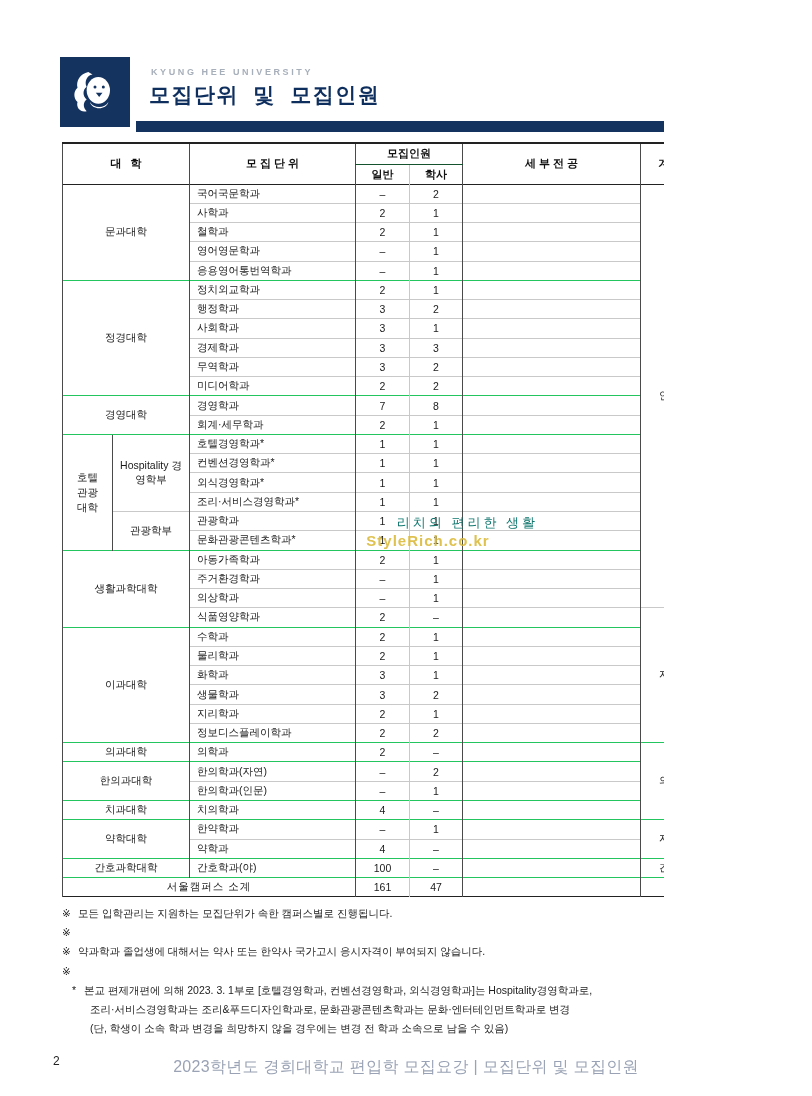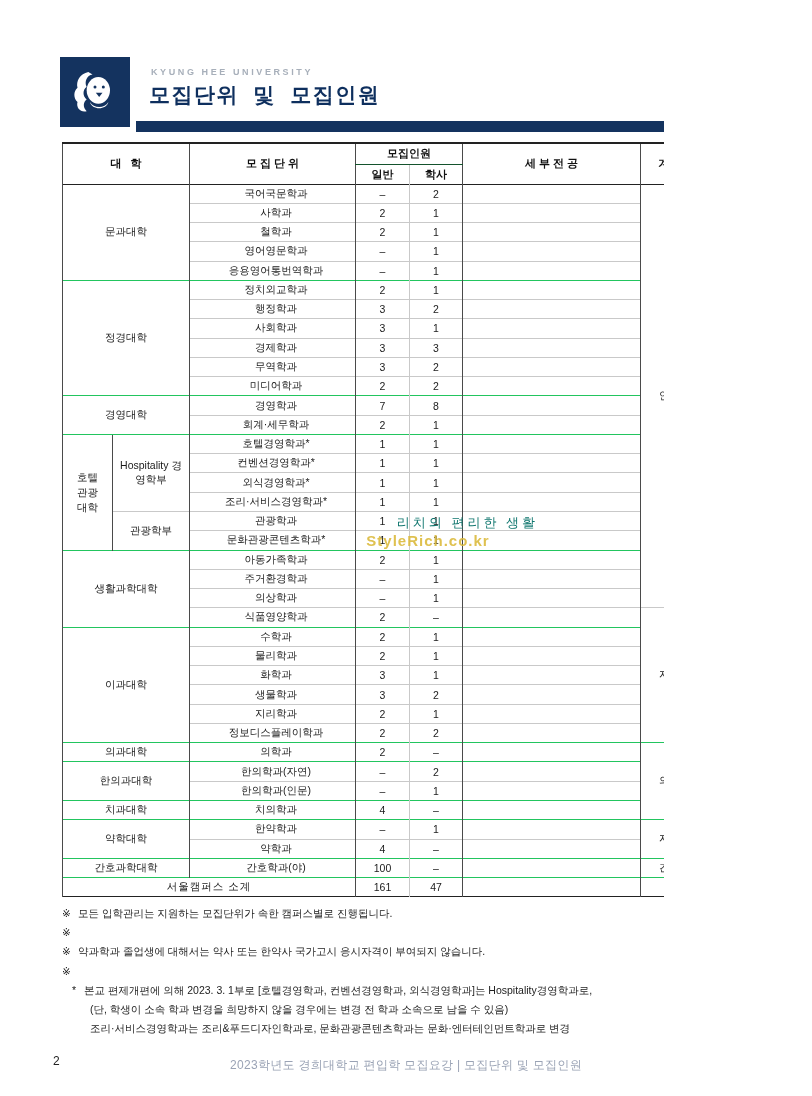--- a/index.html
+++ b/index.html
@@ -26,21 +26,21 @@
   thead th { font-weight:bold; font-size:11px; color:#111; }
   thead tr.h1 { height:21px; }
   thead tr.h2 { height:20px; }
   th.pre { white-space:pre; }
   th.quota { border-bottom:1px solid #14532d; }
   .lt { border-left-color:#c9c9c9 !important; }
   tbody tr { height:19.28px; }
   tbody td { border-top:1px solid #c9c9c9; }
   tr.gs > td { border-top:1px solid #22c55e; }
   tr.first > td { border-top:none; }
-  td.dept { text-align:center; padding-left:7px; }
+  td.dept { text-align:left; padding-left:7px; }
   td.college { font-size:10.5px; }
   .narrow { width:26px; margin:0 auto; word-break:break-all; line-height:1.4; }
   .divname { width:66px; margin:0 auto; line-height:1.3; }
   td.subtotal-label { letter-spacing:1px; }
 
   
   .watermark { position:absolute; left:318px; top:514px; width:220px; text-align:center;
                pointer-events:none; z-index:5; }
   .watermark .wm1 { font-size:13px; color:#0f766e; letter-spacing:3px;text-align:right; }
   .watermark .wm2 { font-size:15px; font-weight:bold; color:#dcbb3e; letter-spacing:1px; opacity:.9; }
@@ -48,21 +48,21 @@
   
   .notes { position:absolute; left:62px; top:904px; width:700px; font-size:10.5px; color:#222; }
   .note-line { display:flex; line-height:19.2px; }
   .note-marker { width:16px; flex:0 0 16px; }
   .note-line.star .note-marker { width:12px; flex:0 0 12px; margin-left:10px; }
   .note-line.cont { padding-left:28px; }
 
   
   .page-num { position:absolute; left:53px; top:1054px; font-size:12px; color:#222; }
   .footer-text { position:absolute; left:0; top:1057px; width:812px; text-align:center;
-                 font-size:12px; color:#9aa3b5; letter-spacing:.3px; }
+                 font-size:16px; color:#9aa3b5; letter-spacing:.3px; }
 </style>
 </head>
 <body>
 
 <div class="page">
 
   <div class="logo-box">
     <svg viewBox="0 0 60 60" width="50" height="50">
       <g fill="#ffffff">
         <path d="M22 6 C12 8 7 17 9 25 C4 29 4 38 9 42 C7 49 13 55 20 53 C15 48 16 42 20 39 C15 35 15 27 20 24 C17 18 20 10 27 9 Z"></path>
@@ -382,23 +382,23 @@
         <span>약과학과 졸업생에 대해서는 약사 또는 한약사 국가고시 응시자격이 부여되지 않습니다.</span>
       </div>
     <div class="note-line">
         <span class="note-marker">※</span>
       </div>
     <div class="note-line star">
         <span class="note-marker">*</span>
         <span>본교 편제개편에 의해 2023. 3. 1부로 [호텔경영학과, 컨벤션경영학과, 외식경영학과]는 Hospitality경영학과로,</span>
       </div>
     <div class="note-line cont">
+        <span>조리·서비스경영학과는 조리&amp;푸드디자인학과로, 문화관광콘텐츠학과는 문화·엔터테인먼트학과로 변경</span>
+      </div>
+    <div class="note-line cont">
         <span>(단, 학생이 소속 학과 변경을 희망하지 않을 경우에는 변경 전 학과 소속으로 남을 수 있음)</span>
-      </div>
-    <div class="note-line cont">
-        <span>조리·서비스경영학과는 조리&amp;푸드디자인학과로, 문화관광콘텐츠학과는 문화·엔터테인먼트학과로 변경</span>
       </div>
   </div>
 
   <div class="page-num">2</div>
   <div class="footer-text">2023학년도 경희대학교 편입학 모집요강  |  모집단위 및 모집인원</div>
 
 </div>
 
 </body></html>

